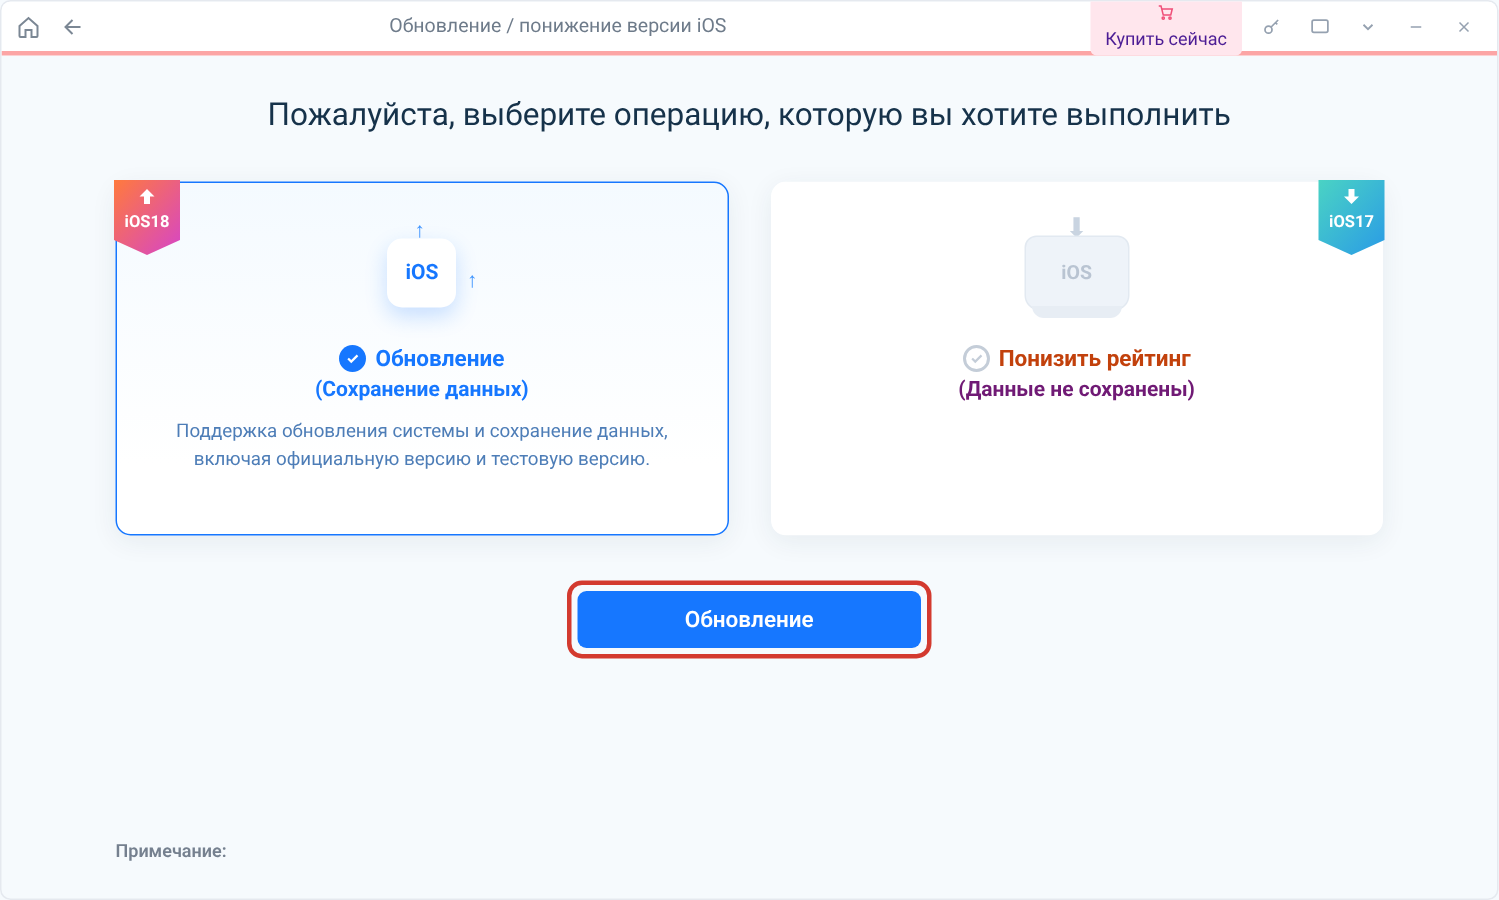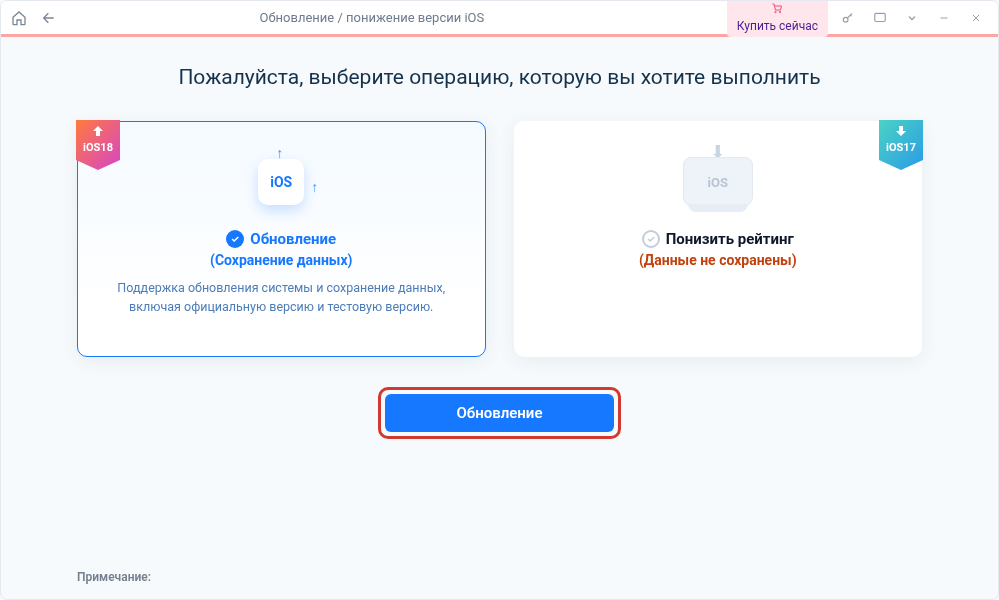--- a/index.html
+++ b/index.html
@@ -17,34 +17,34 @@
 .cards { display:flex; gap:28px; justify-content:center;}
 .card { position:relative; width:414px; height:236px; background:#fff; border-radius:10px; box-shadow:0 4px 18px rgba(22,50,74,.07); padding:18px 26px 0 26px; text-align:center; cursor:pointer; border:1.5px solid transparent; }
 .card.selected { border-color:#1677ff; background:linear-gradient(180deg,#f4faff 0%, #ffffff 80%); }
 .badge { position:absolute; top:-4px; width:48px; height:54px; }
 .card.selected .badge { left:-4px; }
 .card.downgrade .badge { right:-4px; }
 .badge svg { width:100%; height:100%; }
 .illus { height:72px; display:flex; align-items:center; justify-content:center; margin-top:6px;}
 .opt-title { margin-top:12px; font-size:15px; font-weight:700; display:flex; align-items:center; justify-content:center; gap:6px;}
 .card.selected .opt-title { color:#1677ff; }
-.card.downgrade .opt-title { color:#0f172a; }
+.card.downgrade .opt-title { color:#c2410c; }
 .opt-sub { font-size:14px; font-weight:700; margin-top:4px;}
 .card.selected .opt-sub { color:#1677ff; }
-.card.downgrade .opt-sub { color:#c2410c; }
+.card.downgrade .opt-sub { color:#701a75; }
 .opt-desc { font-size:12.5px; color:#6b7a8c; margin-top:10px; line-height:1.55; }
 .card.selected .opt-desc { color:#4d7db7; }
 .check-ring { width:18px; height:18px; border-radius:50%; display:inline-flex; align-items:center; justify-content:center;}
 .card.selected .check-ring { background:#1677ff; color:#fff; }
 .card.downgrade .check-ring { border:2px solid #c4cdd8; color:#c4cdd8; width:18px; height:18px;}
 .check-ring svg { width:10px; height:10px; }
 .action-wrap { display:flex; justify-content:center; margin-top:30px;}
 .action-hl { border:3px solid #d33a2f; border-radius:10px; padding:4px;}
 .action-btn { background:#1677ff; color:#fff; font-size:15px; font-weight:600; border:none; padding:10px 72px; border-radius:6px; cursor:pointer;}
-.notes { position:absolute; left:76px; bottom:8px; width:430px; font-size:11.5px; color:#8a95a5; line-height:1.6;}
+.notes { position:absolute; left:76px; bottom:18px; width:430px; font-size:11.5px; color:#8a95a5; line-height:1.6;}
 .notes-title { color:#75808f; font-weight:600; margin-bottom:4px; font-size:12px;}
 .notes ol { list-style:decimal; padding-left:16px; }
 .ios-box { width:46px; height:46px; background:#fff; border-radius:10px; box-shadow:0 6px 14px rgba(22,119,255,.22); display:flex; align-items:center; justify-content:center; position:relative;}
 .ios-txt { font-weight:700; color:#1677ff; font-size:14px;}
 .up-arr { position:absolute; color:#3e94ff; font-size:14px;}
 .up-arr.a1{ top:-14px; left:18px;}
 .up-arr.a2{ right:-14px; bottom:10px;}
 .down-box { width:70px; height:50px; background:#eef3f9; border-radius:8px 8px 10px 10px; display:flex; align-items:center; justify-content:center; position:relative; border:1px solid #e2e9f1;}
 .down-box::after{content:"";position:absolute;bottom:-6px;left:4px;right:4px;height:8px;background:#e7edf4;border-radius:0 0 8px 8px;}
 .down-arr{ position:absolute; top:-16px; left:50%; transform:translateX(-50%); color:#c9d4e1; font-size:18px;}

